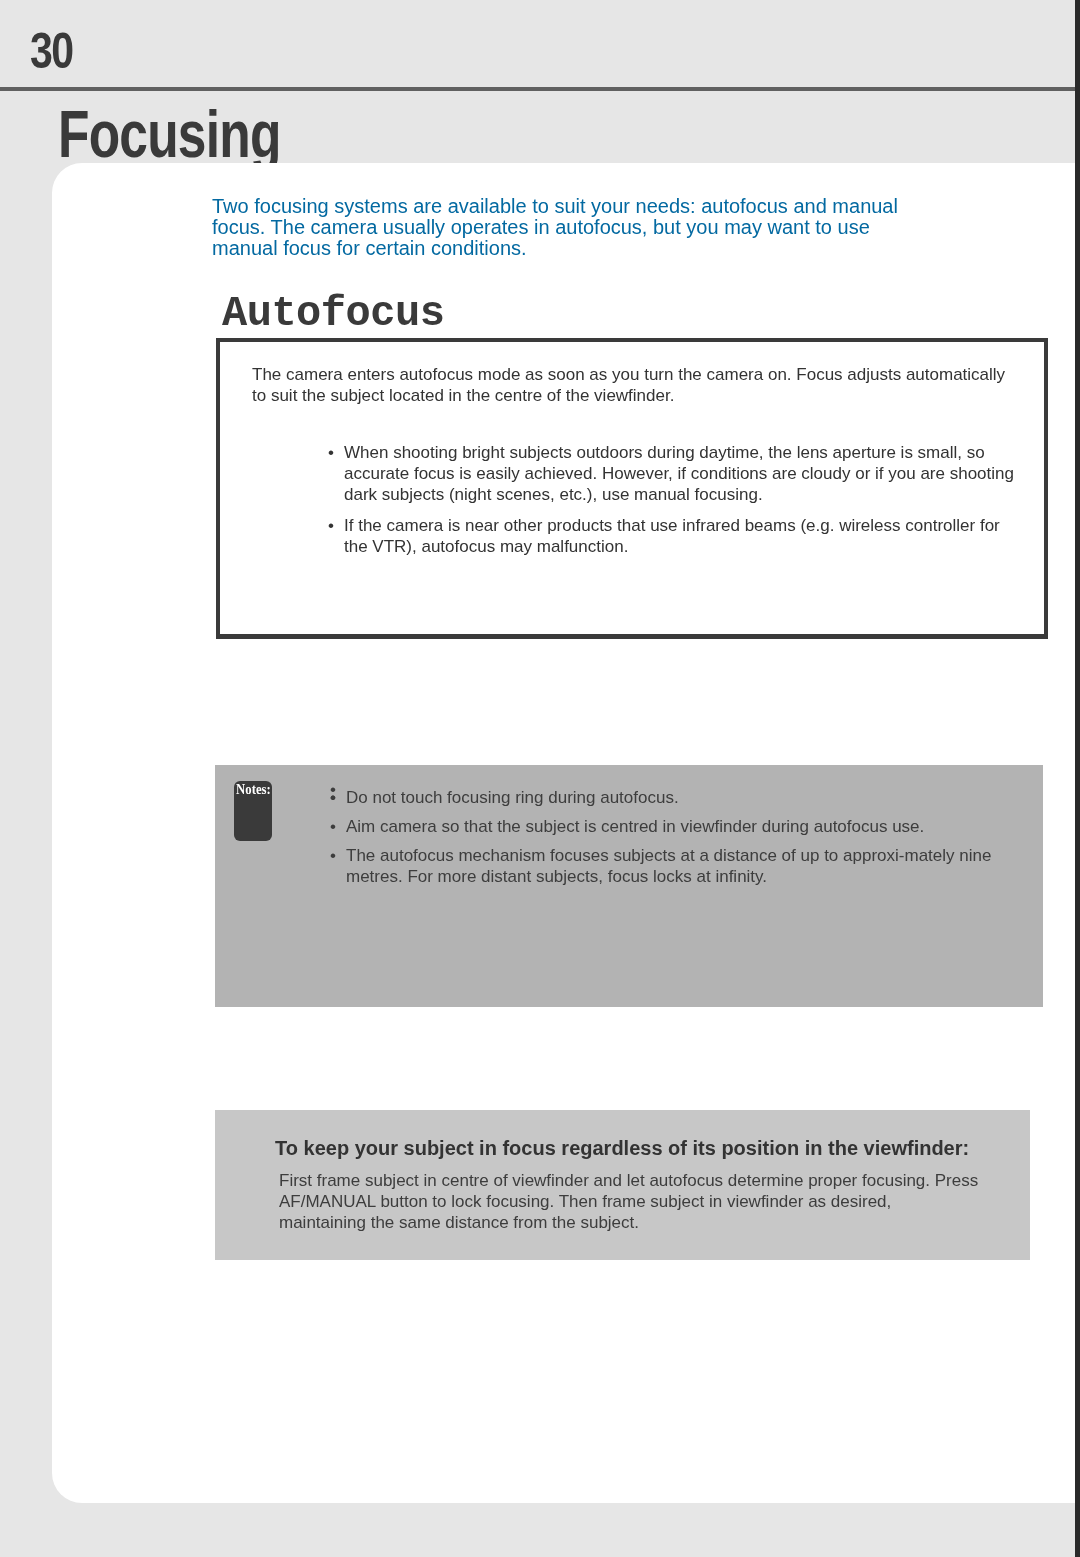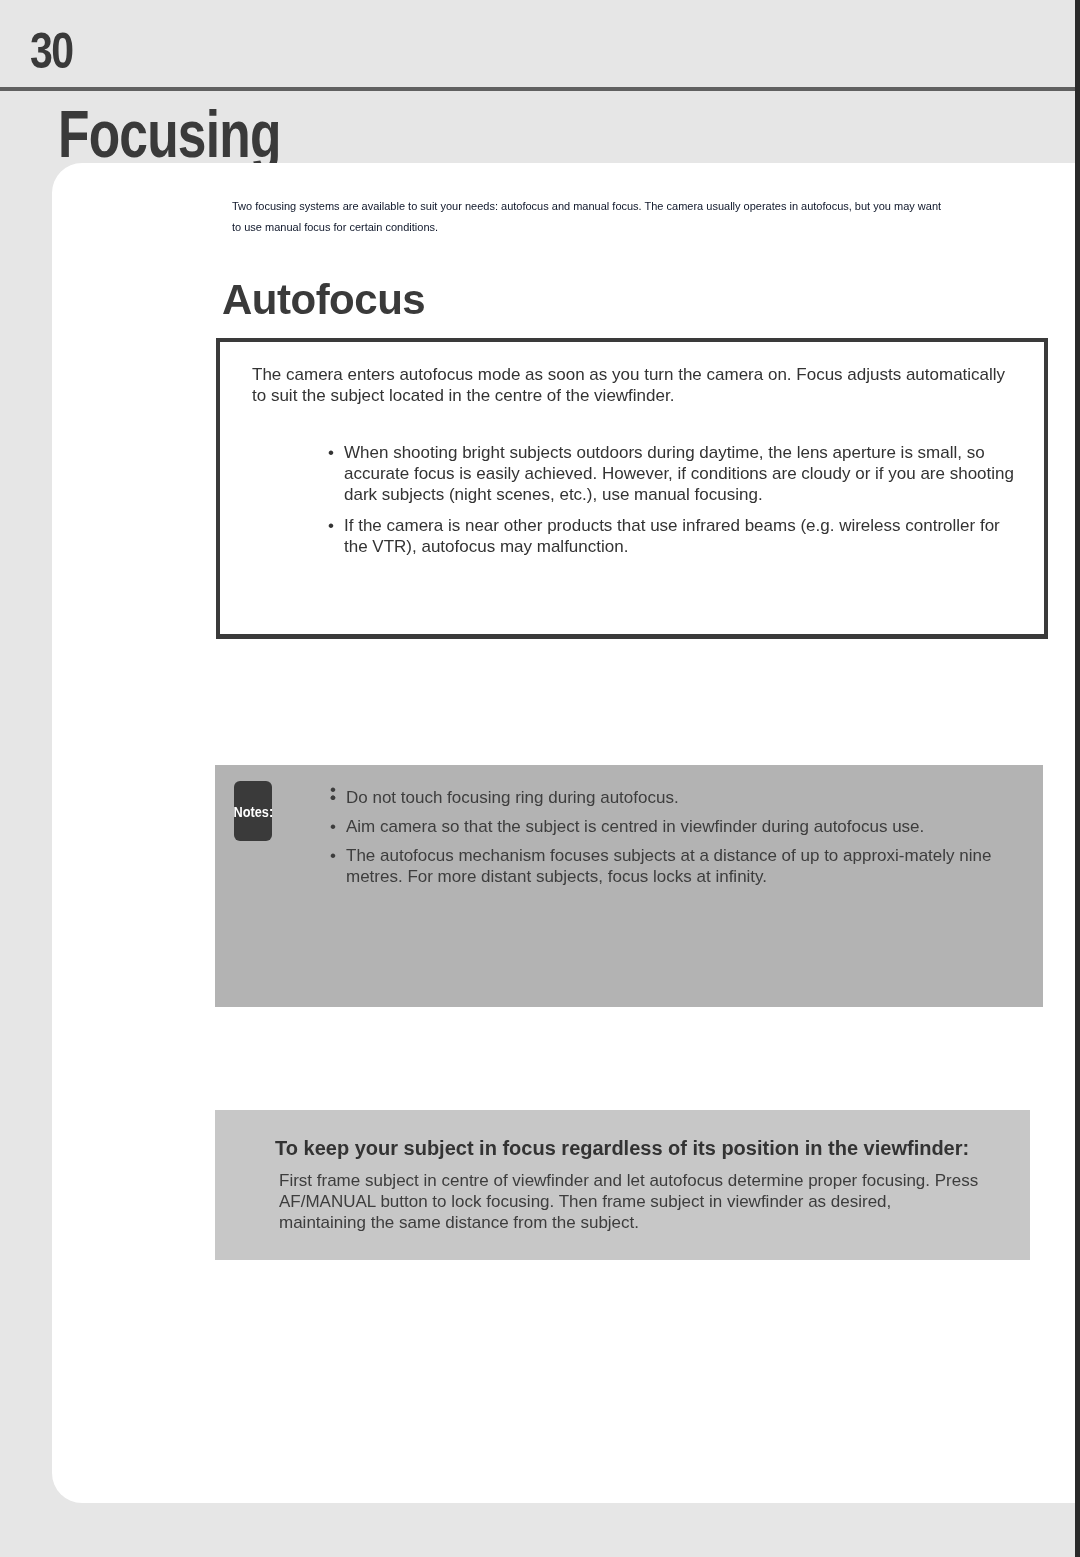--- a/index.html
+++ b/index.html
@@ -20,47 +20,47 @@
   .chapter-title {
     position:absolute; left:58px; top:96px;
     font-weight:bold; font-size:66px; color:#3a3a3a; letter-spacing:-1px;
     transform:scaleX(0.78); transform-origin:left top;
   }
   .content-panel {
     position:absolute; left:52px; top:163px; width:1023px; height:1340px;
     background:#fff; border-top-left-radius:30px; border-bottom-left-radius:30px;
   }
   .intro {
-    position:absolute; left:232px; top:196px; width:720px;
-    font-size:11px; line-height:21px; color:#0f172a;
+    position:absolute; left:212px; top:196px; width:720px;
+    font-size:20px; line-height:21px; color:#0369a1;
   }
   .section-title {
-    position:absolute; left:222px; top:276px;
-    font-weight:bold; font-size:42px; color:#3a3a3a; letter-spacing:-0.5px;
+    position:absolute; left:222px; top:290px;
+    font-weight:bold; font-size:42px; color:#3a3a3a; letter-spacing:-0.5px;font-family:Liberation Mono, monospace;
   }
   .af-box {
     position:absolute; left:216px; top:338px; width:824px; height:292px;
     border:4px solid #3a3a3a; border-top-width:4px; border-bottom-width:5px; background:#ffffff;
   }
   .af-box .lead {
     position:absolute; left:32px; top:22px; width:760px;
     font-size:17px; line-height:21px;
   }
   .bullets { list-style:none; margin:0; padding:0; }
   .bullets li { position:relative; padding-left:16px; font-size:17px; line-height:21px; margin-bottom:10px; }
   .bullets li .dot { position:absolute; left:0; top:0; }
   .af-box .bullets { position:absolute; left:108px; top:100px; width:700px; }
   .notes-box {
     position:absolute; left:215px; top:765px; width:828px; height:242px;
     background:#b3b3b3;
   }
   .notes-badge {
     position:absolute; left:19px; top:16px; width:38px; height:60px;
     background:#3a3a3a; border-radius:6px; color:#fff;
-    font-weight:bold; font-size:15px; display:flex; align-items:center; justify-content:center;
+    font-weight:bold; font-size:15px; display:flex; justify-content:center;font-family:Liberation Serif, serif;
   }
   .notes-badge span { transform:scaleX(0.85); }
   .notes-box .bullets { position:absolute; left:115px; top:14px; width:705px; color:#3d3d3d; }
   .notes-box .bullets li { margin-bottom:8px; }
   .tip-box {
     position:absolute; left:215px; top:1110px; width:815px; height:150px;
     background:#c7c7c7;
   }
   .tip-title {
     position:absolute; left:60px; top:27px; font-weight:bold; font-size:20px; color:#333;

